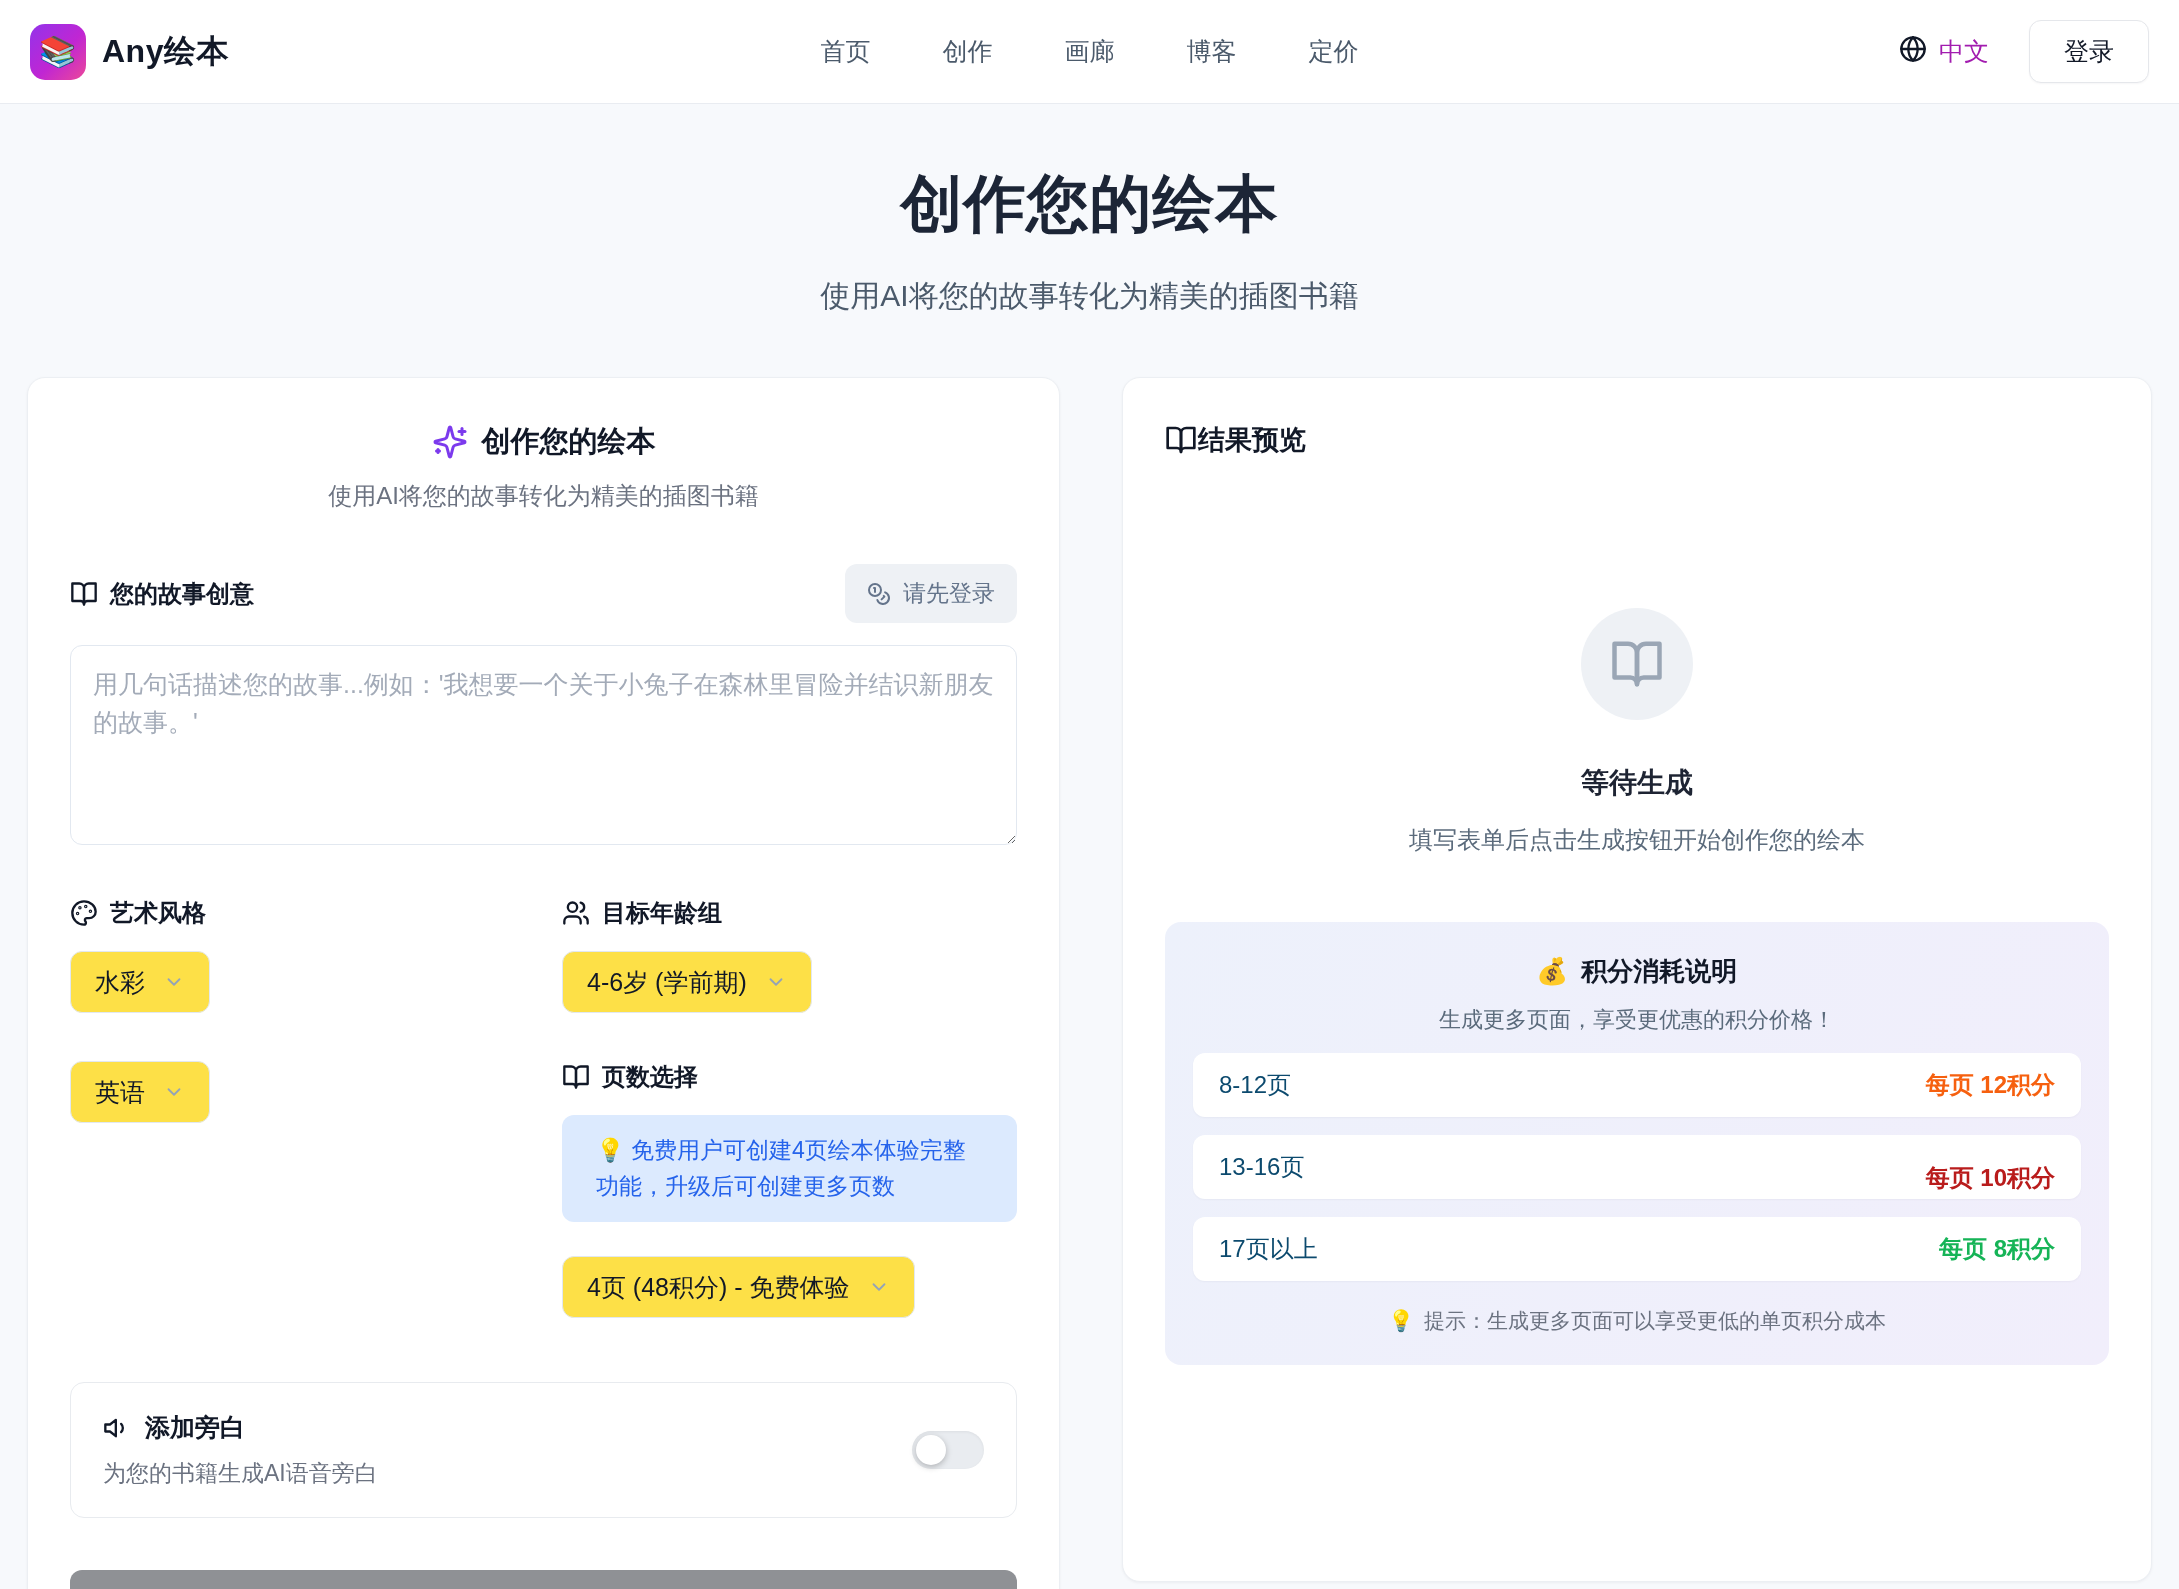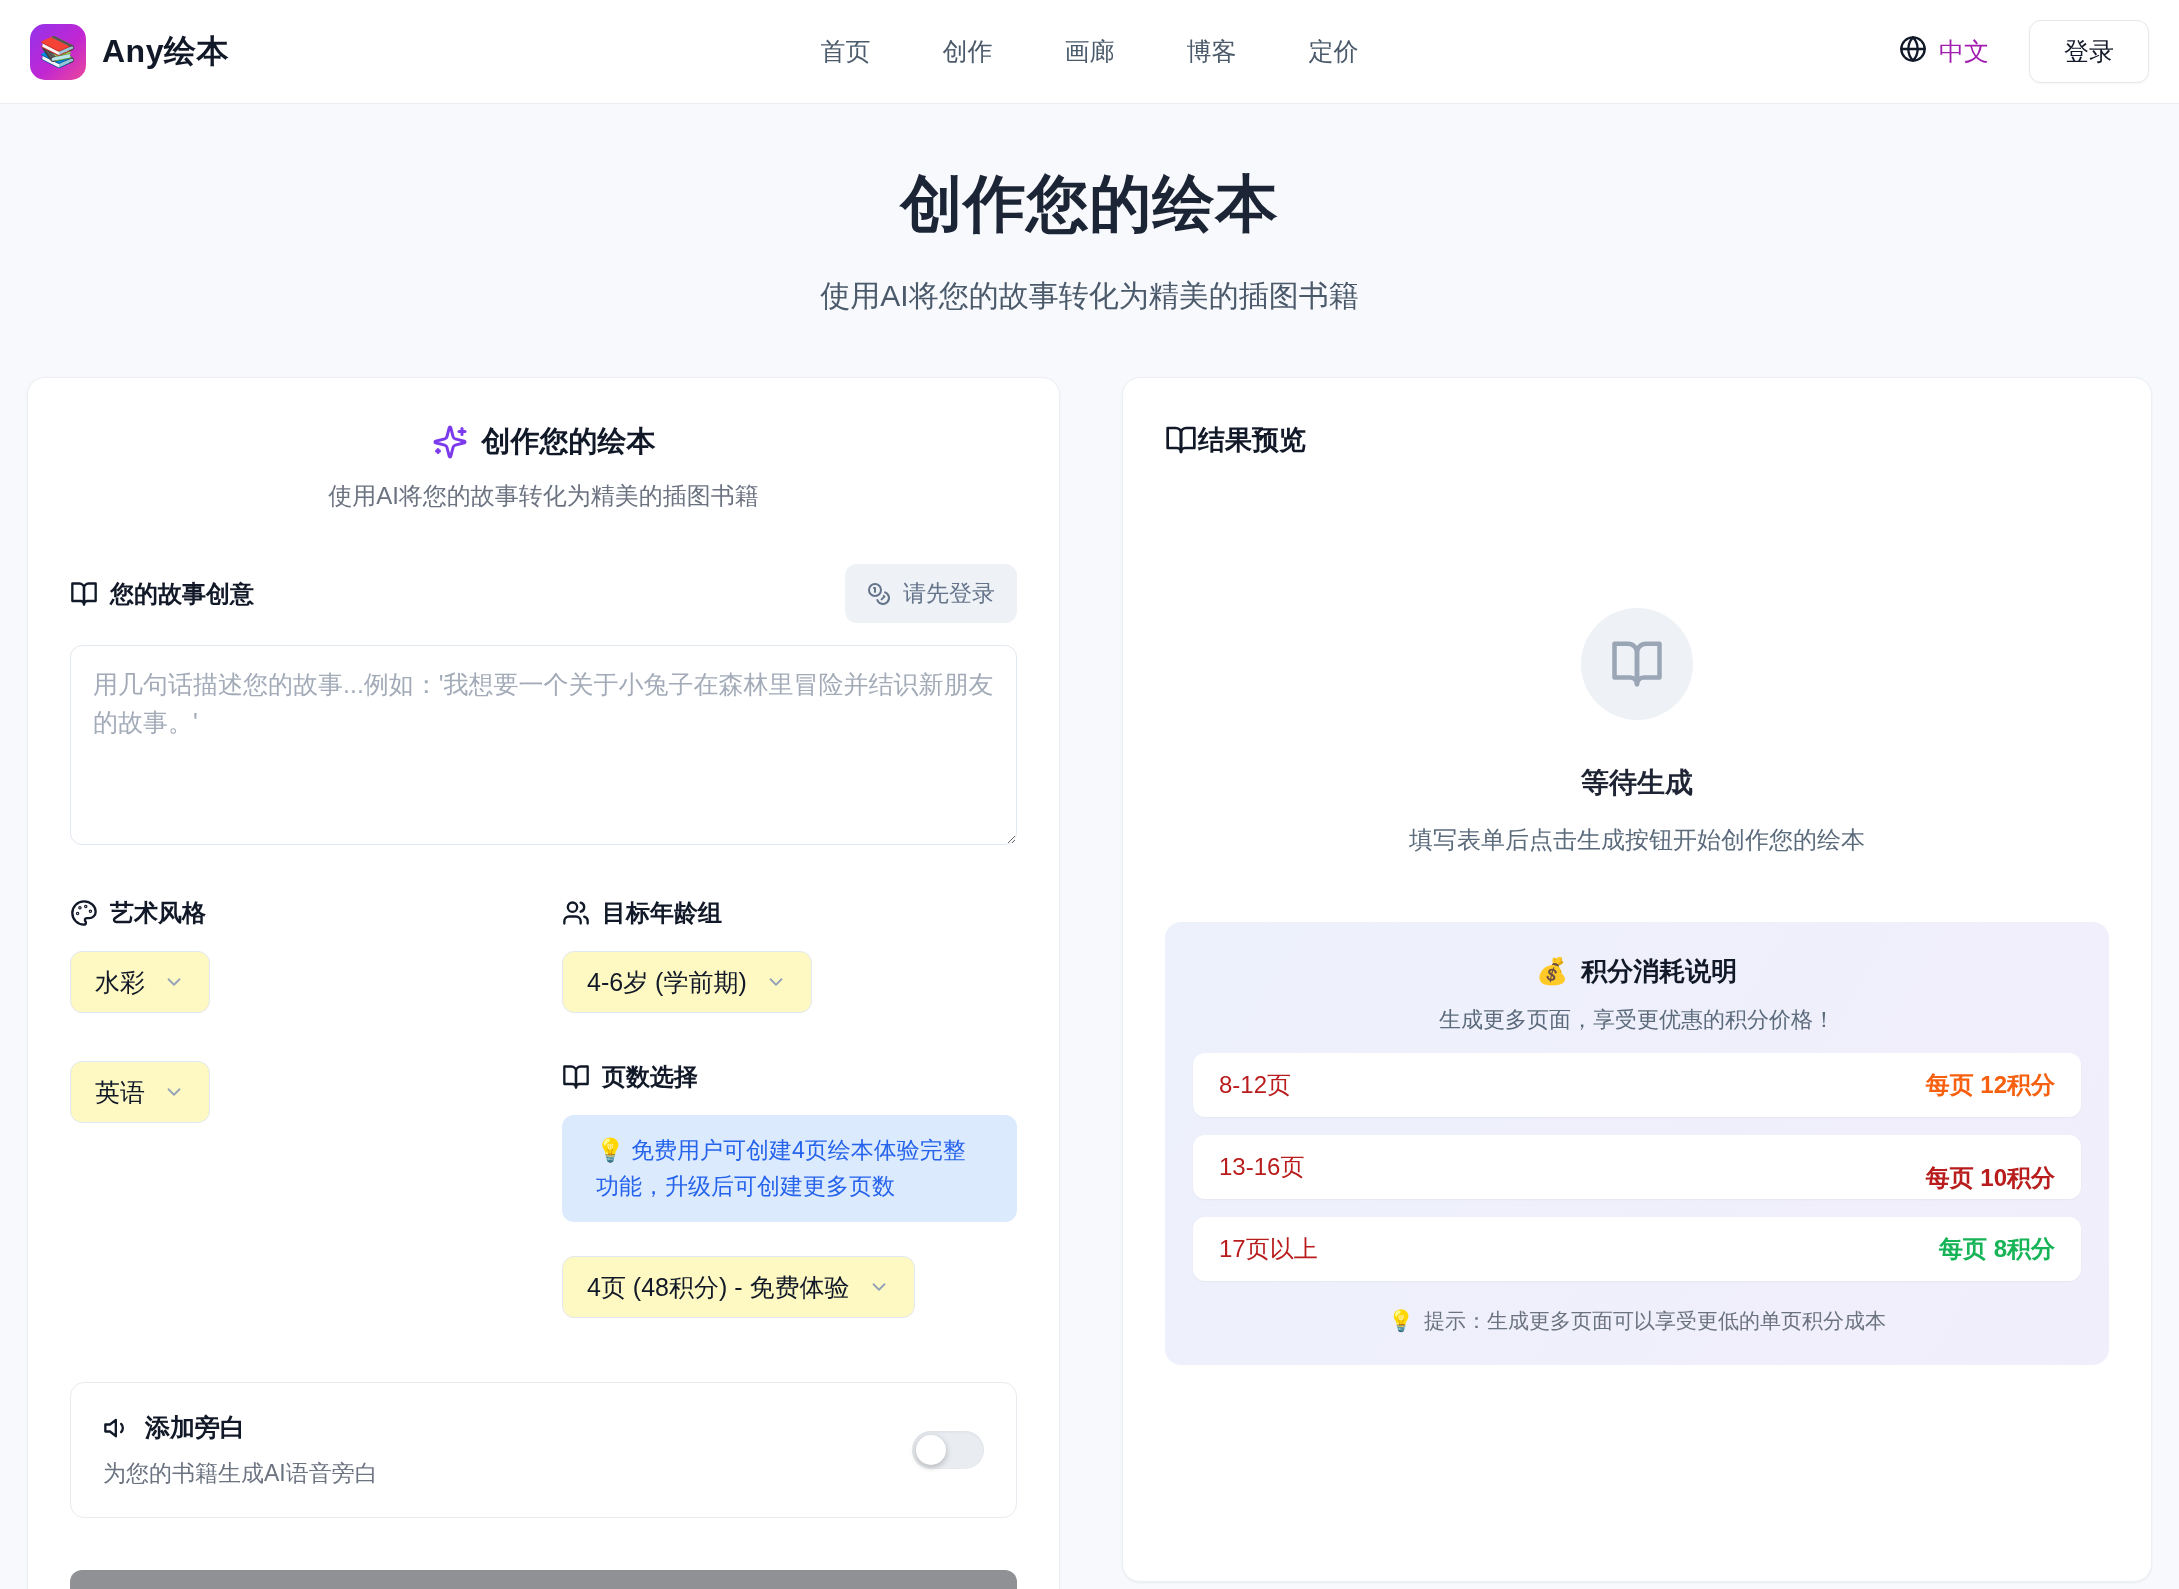--- a/index.html
+++ b/index.html
@@ -77,21 +77,21 @@
   }
   textarea.story-input::placeholder { color:#a3abb8; }
 
   .options-grid {
     display:grid; grid-template-columns:492px 1fr; column-gap:0; row-gap:48px;
     margin-top:48px; align-items:start;
   }
   .opt-field .field-label { margin-bottom:22px; }
   .select-box {
     display:inline-flex; align-items:center; gap:18px;
-    background:#fef9c3; border:1px solid #e2e8f0; border-radius:12px;
+    background:#fde047; border:1px solid #e2e8f0; border-radius:12px;
     height:62px; padding:0 24px; font-size:25px; color:#111827; cursor:pointer;
   }
   .select-box .chev { color:#94a3b8; }
   .pages-notice {
     background:#dceafe; border-radius:12px; padding:18px 34px;
     font-size:23px; color:#2563eb; line-height:1.55; margin-bottom:34px;
     max-width:458px;
   }
   .narration {
     margin-top:64px; border:1px solid #e8ebef; border-radius:14px;
@@ -137,21 +137,21 @@
     display:flex; align-items:center; justify-content:center; gap:12px;
     font-size:26px; font-weight:800; color:#111827;
   }
   .credits-sub { text-align:center; margin-top:16px; font-size:22px; color:#5b6b7c; }
   .tier-row {
     background:#ffffff; border-radius:12px; height:64px;
     display:flex; align-items:center; justify-content:space-between;
     padding:0 26px; margin-top:18px;
     box-shadow:0 1px 2px rgba(16,24,40,.04);
   }
-  .tier-range { font-size:24px; color:#b91c1c; }
+  .tier-range { font-size:24px; color:#0c4a6e; }
   .tier-price { font-size:24px; font-weight:600; }
   .credits-tip {
     margin-top:26px; text-align:center; font-size:21px; color:#6b7280;
     display:flex; align-items:center; justify-content:center; gap:10px;
   }
 </style>
 </head>
 <body>
 
 <div class="header" style="position:relative;">

